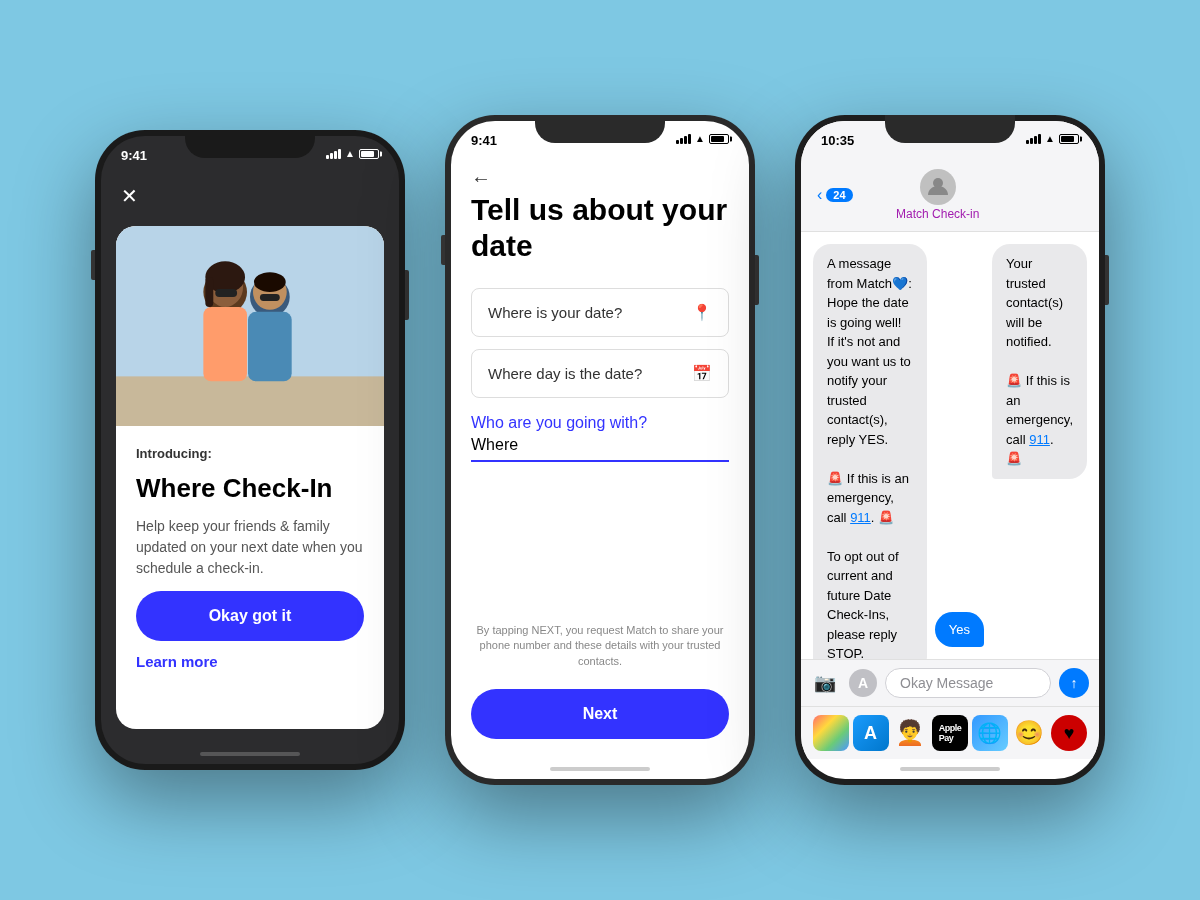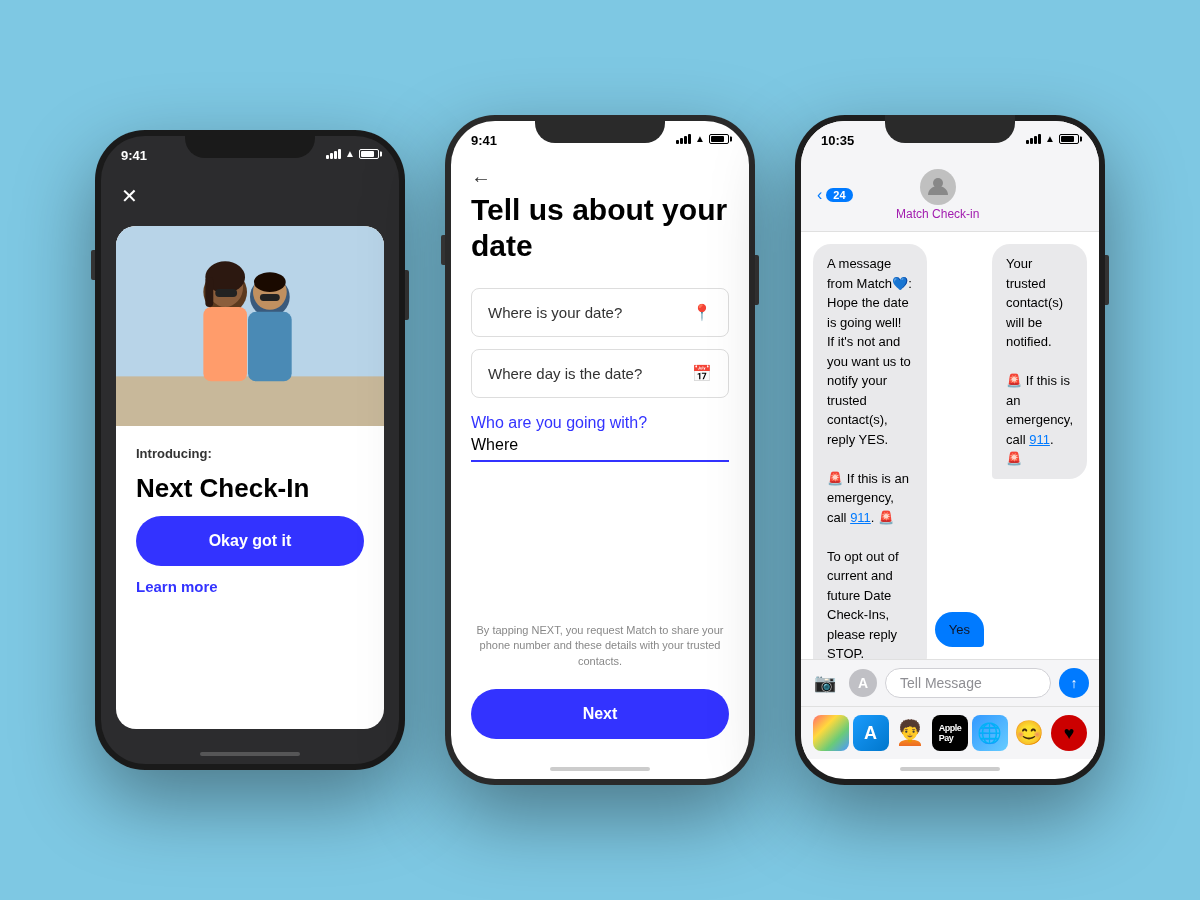--- a/index.html
+++ b/index.html
@@ -379,21 +379,21 @@
       line-height: 1.5;
     }
 
     .bubble-sent {
       background: #007aff;
       border-radius: 18px 18px 4px 18px;
       padding: 10px 14px;
       max-width: 60%;
       align-self: flex-end;
       font-size: 13px;
-      color: #0f172a;
+      color: #ffffff;
     }
 
     .link-blue {
       color: #007aff;
       text-decoration: underline;
     }
 
     
     .message-input-bar {
       background: #f5f5f7;
@@ -565,21 +565,22 @@
 
             <ellipse cx="155" cy="55" rx="16" ry="10" fill="#1a0a00"></ellipse>
 
             <rect x="145" y="67" width="20" height="7" rx="3.5" fill="#222"></rect>
           </svg>
         </div>
       </div>
 
       <div class="card-content">
         <div class="introducing-label">Introducing:</div>
-        <div class="feature-title">Next Check-In</div>
+        <div class="feature-title">Where Check-In</div>
+        <div class="feature-desc">Help keep your friends &amp; family updated on your next date when you schedule a check-in.</div>
         <button class="btn-primary">Okay got it</button>
         <div class="btn-link">Learn more</div>
       </div>
     </div>
 
     <div class="home-indicator">
       <div class="home-bar home-bar-light"></div>
     </div>
   </div>
 </div>
@@ -693,21 +694,21 @@
       </div>
 
       <div class="bubble-received">
         <span>Your trusted contact(s) will be notified.<br><br>🚨 If this is an emergency, call <span class="link-blue">911</span>. 🚨</span>
       </div>
     </div>
 
     <div class="message-input-bar">
       <div class="input-icon-btn">📷</div>
       <div class="input-icon-btn" style="font-size:22px;font-weight:900;background:#c0c0c5;border-radius:50%;width:28px;height:28px;font-size:14px;color:#fff;">A</div>
-      <div class="text-input-field">Tell Message</div>
+      <div class="text-input-field">Okay Message</div>
       <div class="send-btn">↑</div>
     </div>
 
     <div class="app-bar">
       <div class="app-icon app-icon-photos" title="Photos"></div>
       <div class="app-icon app-icon-appstore" style="font-size:18px;font-weight:900;">A</div>
       <div class="app-icon" style="font-size:24px;">🧑‍🦱</div>
       <div class="app-icon app-icon-applepay" style="font-size:9px;font-weight:700;letter-spacing:-0.5px;">Apple<br>Pay</div>
       <div class="app-icon app-icon-safari">🌐</div>
       <div class="app-icon" style="font-size:24px;">😊</div>

